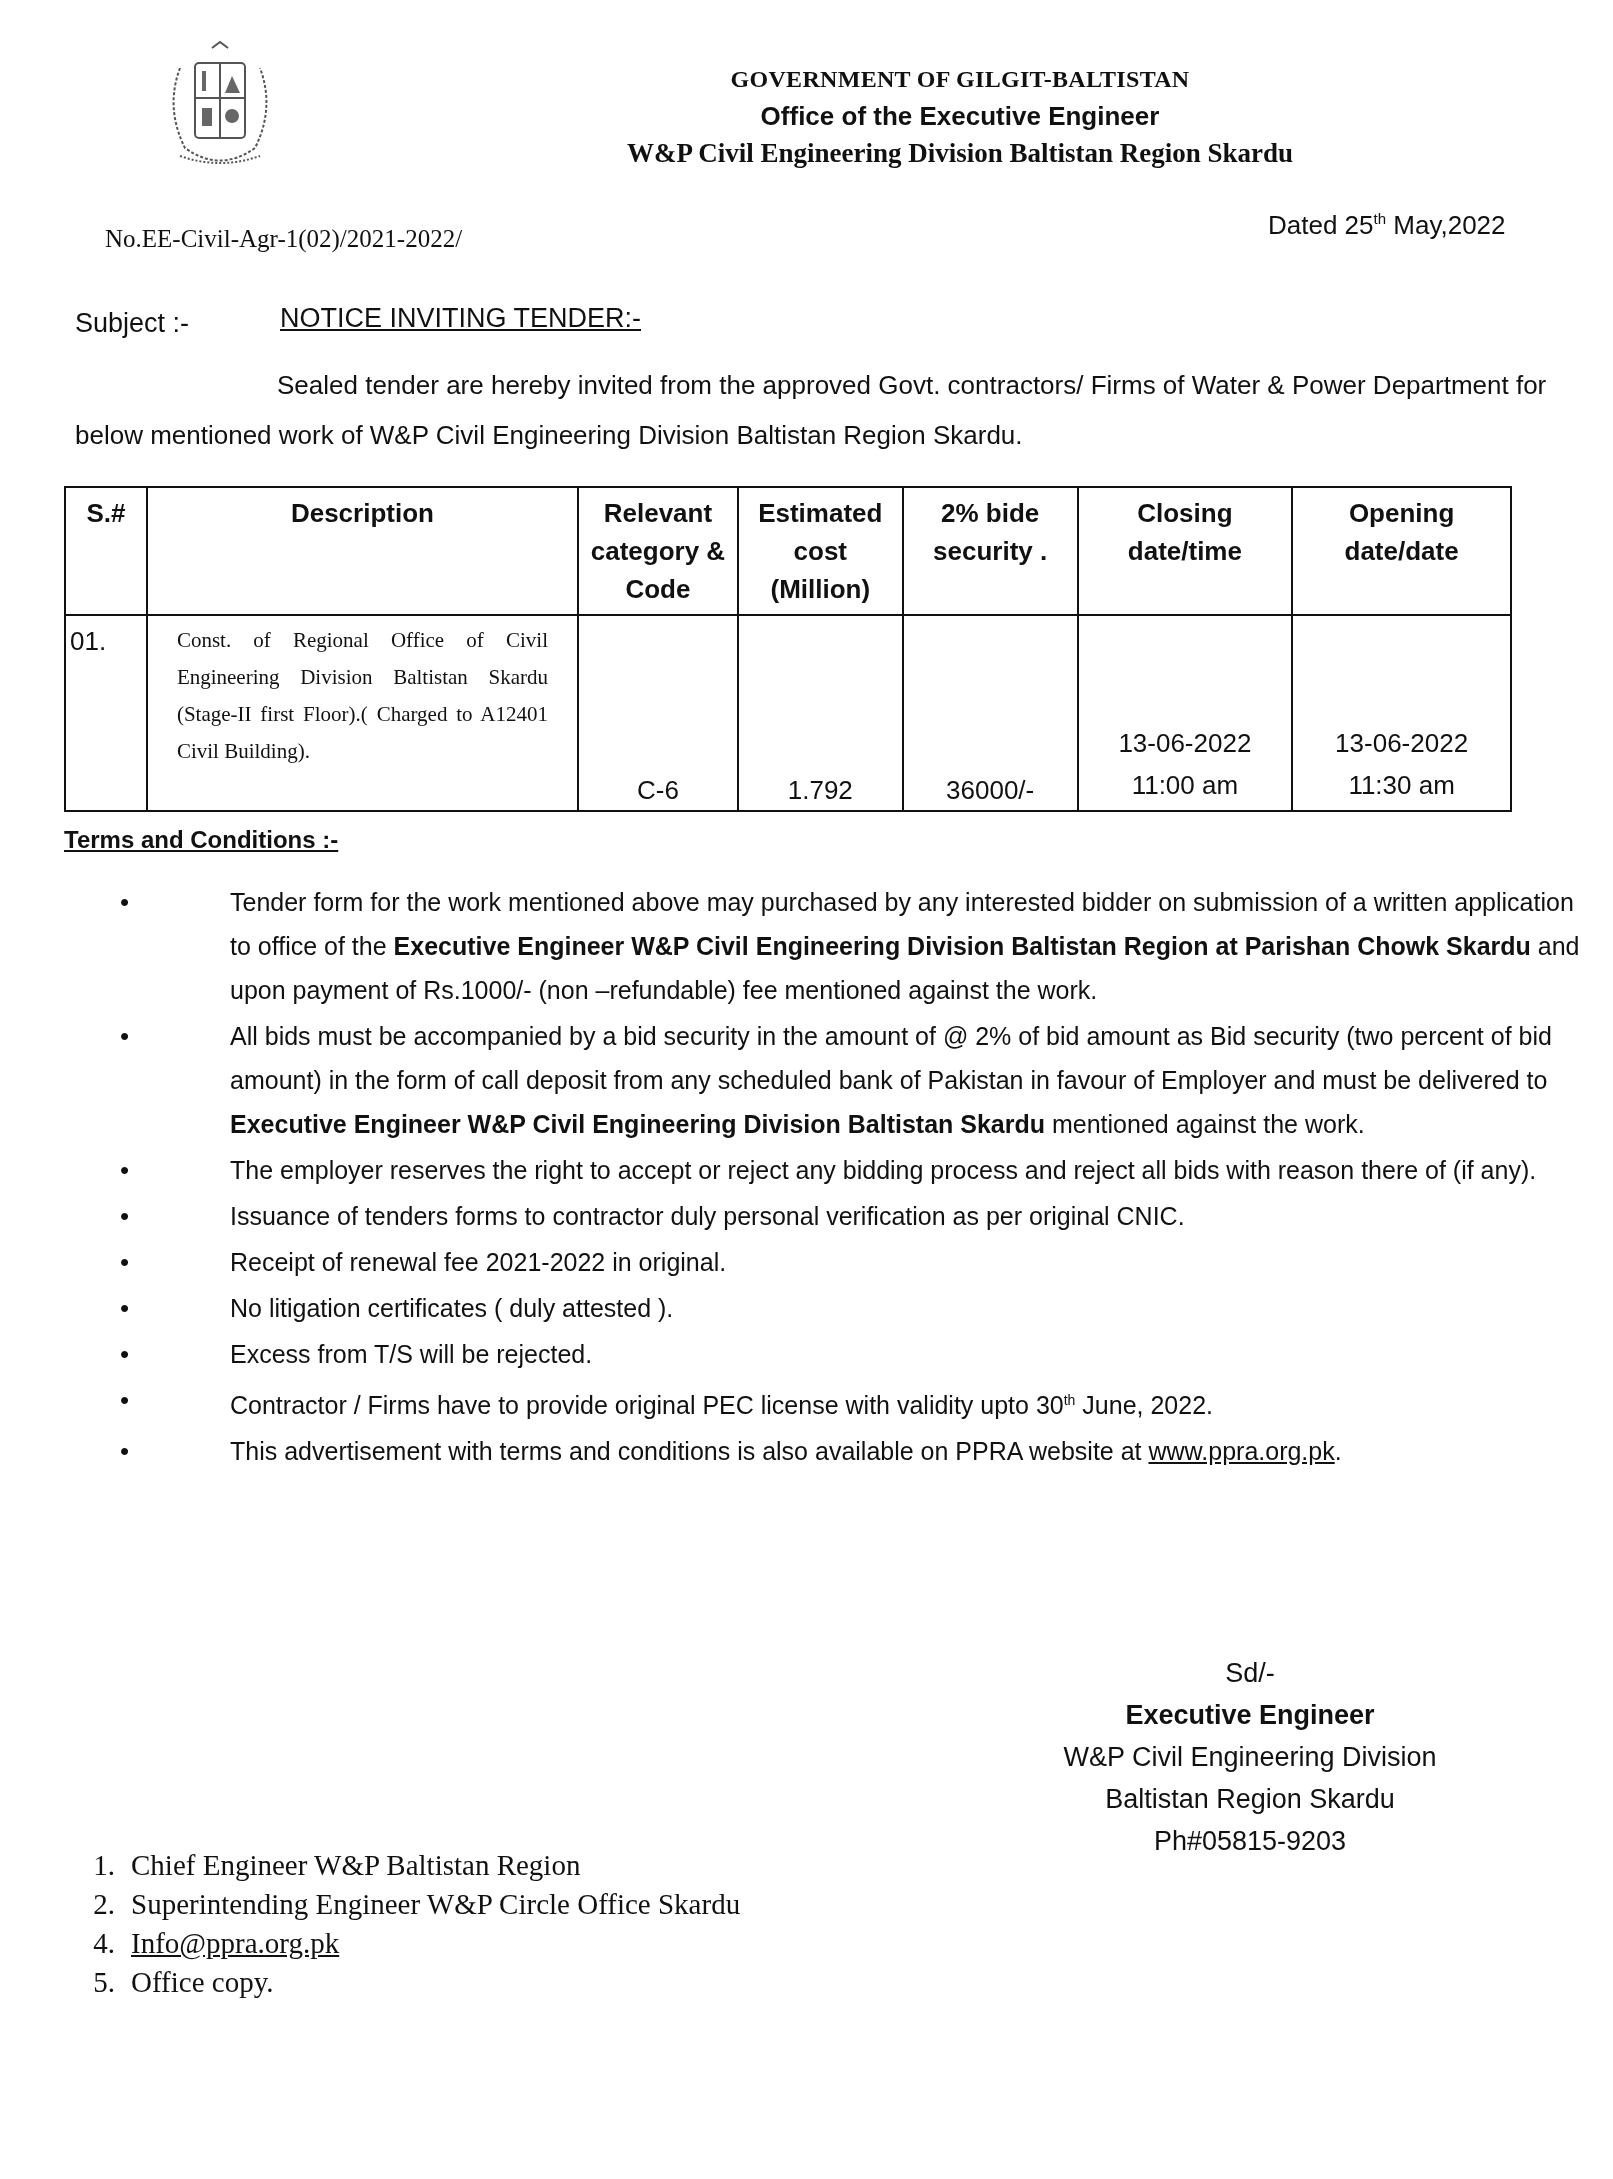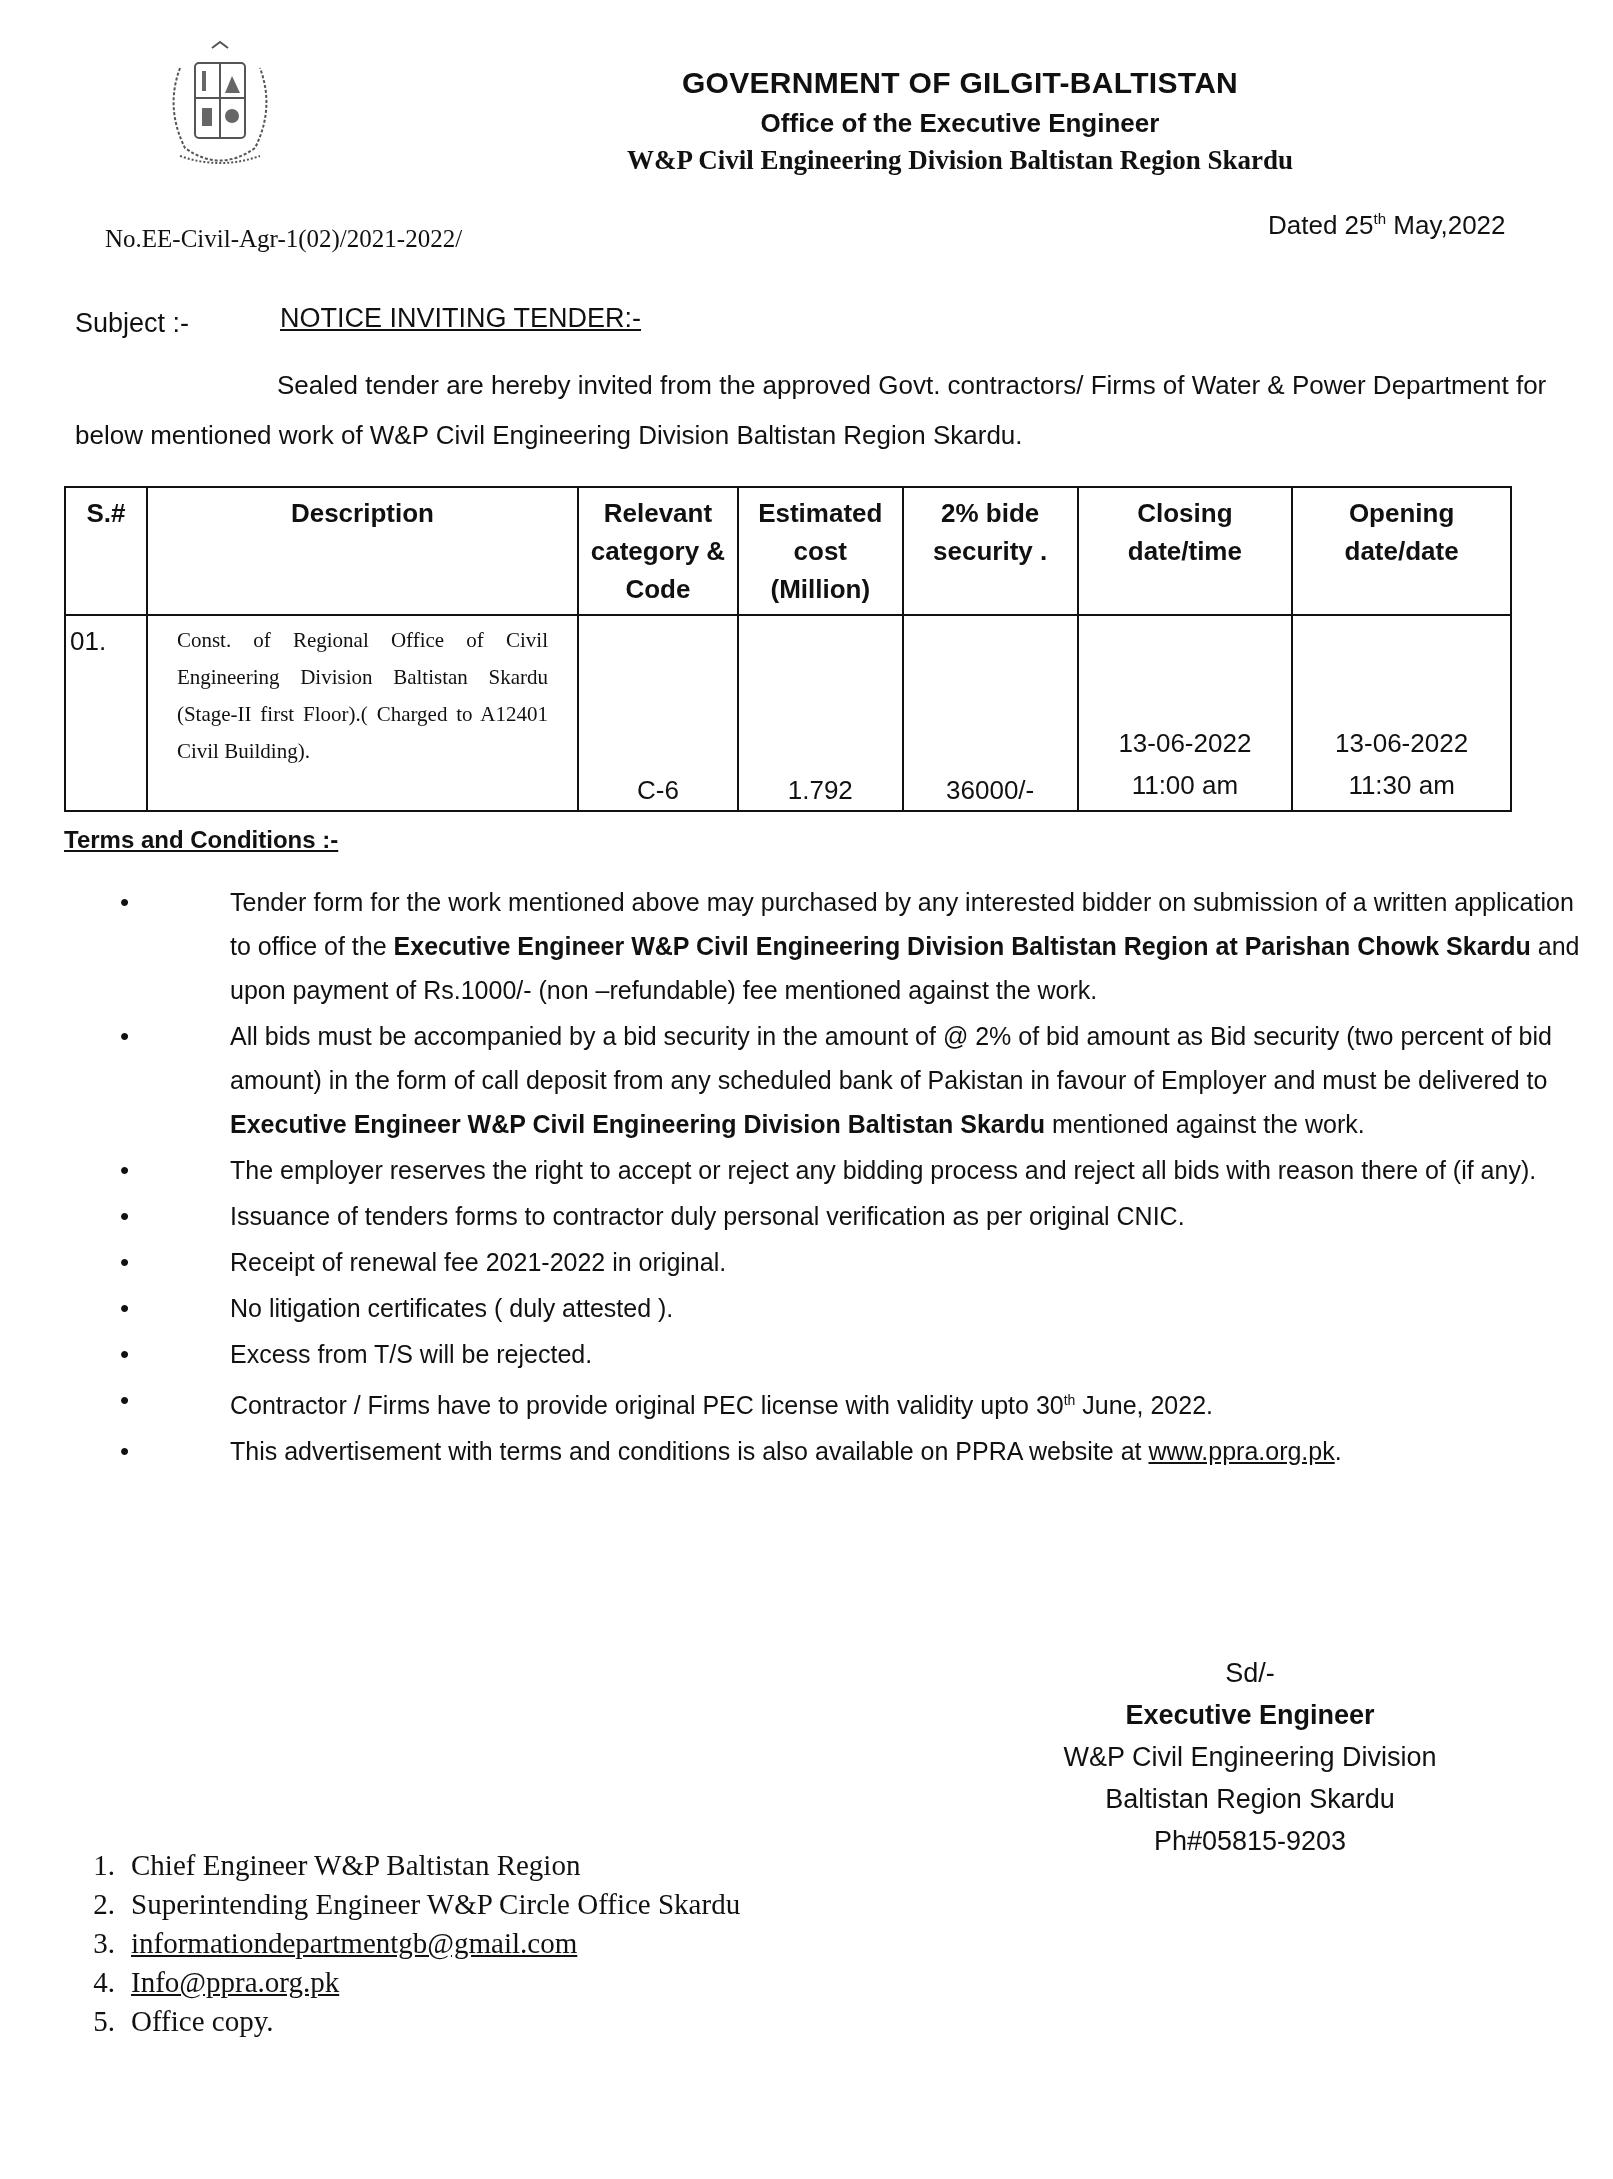--- a/index.html
+++ b/index.html
@@ -3,21 +3,21 @@
 <meta charset="utf-8">
 <style>
   html, body { margin: 0; padding: 0; }
   body {
     width: 1613px; height: 2179px; background: #ffffff; color: #111;
     font-family: "Liberation Sans", sans-serif; position: relative; overflow: hidden;
   }
   .page { position: absolute; left: 0; top: 0; width: 1613px; height: 2179px; }
   .emblem { position: absolute; left: 160px; top: 38px; width: 120px; height: 140px; }
   .header { position: absolute; left: 560px; top: 66px; width: 800px; text-align: center; }
-  .header .l1 { font-size: 30px; font-weight: bold; letter-spacing: 0.3px; }
+  .header .l1 { font-size: 24px; font-weight: bold; letter-spacing: 0.3px; font-family: Liberation Serif, serif; }
   .header .l2 { font-size: 26px; font-weight: bold; margin-top: 8px; }
   .header .l3 { font-family: "Liberation Serif", serif; font-size: 27px; font-weight: bold; margin-top: 6px; }
   .ref-no { position: absolute; left: 105px; top: 225px; font-family: "Liberation Serif", serif; font-size: 25px; }
   .dated { position: absolute; left: 1268px; top: 210px; font-size: 26px; }
   .dated sup { font-size: 15px; }
   .subject-label { position: absolute; left: 75px; top: 308px; font-size: 27px; }
   .subject-text { position: absolute; left: 280px; top: 303px; font-size: 27px; text-decoration: underline; }
   .intro { position: absolute; left: 75px; top: 360px; width: 1500px; font-size: 26px; line-height: 50px; }
   .intro .indent { display: inline-block; width: 202px; }
   table.tender {
@@ -177,19 +177,18 @@
     <div class="title">Executive Engineer</div>
     <div>W&amp;P Civil Engineering Division</div>
     <div>Baltistan Region Skardu</div>
     <div>Ph#05815-9203</div>
   </div>
 
   <div class="cc">
     <ol>
       <li><span class="num">1.</span><span>Chief Engineer W&amp;P Baltistan Region</span></li>
       <li><span class="num">2.</span><span>Superintending Engineer W&amp;P Circle Office Skardu</span></li>
-      <li><span class="num">3.</span><span class="u">informationdepartmentgb@gmail.com</span></li>
       <li><span class="num">4.</span><span class="u">Info@ppra.org.pk</span></li>
       <li><span class="num">5.</span><span>Office copy.</span></li>
     </ol>
   </div>
 
 </div>
 
 </body></html>

